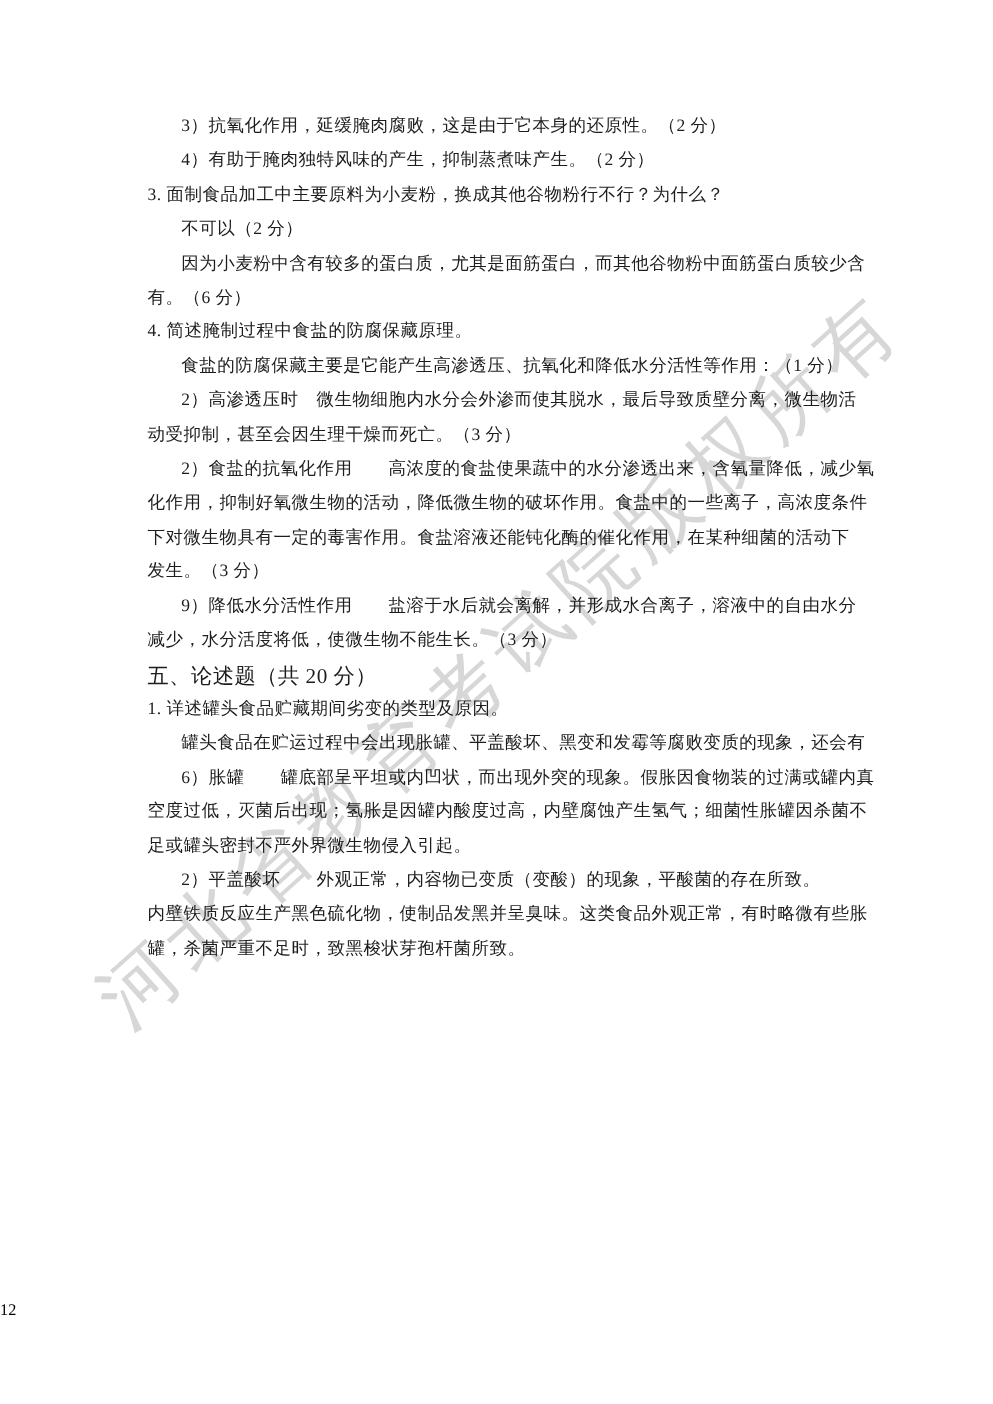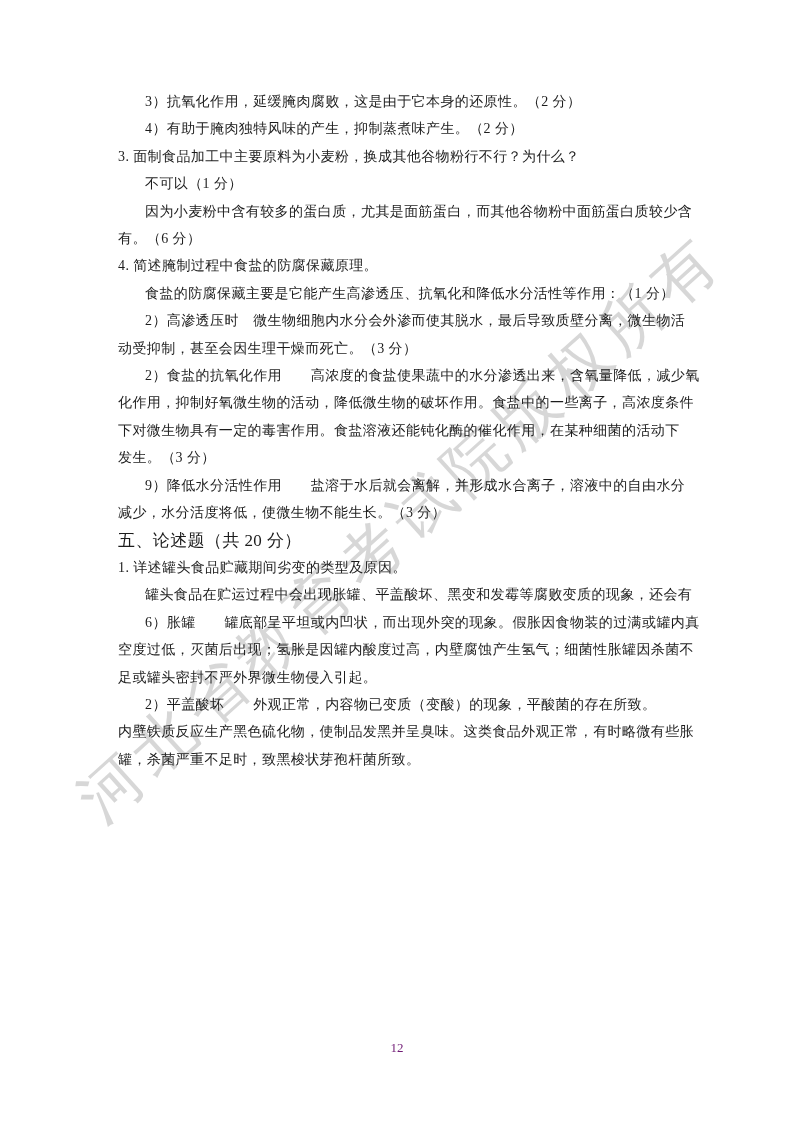--- a/index.html
+++ b/index.html
@@ -48,36 +48,36 @@
   }
   .bold {
     font-weight: 400;
     font-size: 17px;
   }
   .page-number {
     position: absolute;
     top: 1040px;
     left: 0;
     width: 100%;
-    text-align: center;
+    text-align: left;
     font-size: 13px;
-    color: #701a75;
+    color: #000000;
   }
 </style>
 </head>
 <body>
 
 <div class="page">
   <div class="watermark">河北省教育考试院版权所有</div>
 
   <main class="content">
       <p class="line indent-1">3）抗氧化作用，延缓腌肉腐败，这是由于它本身的还原性。（2 分）</p>
       <p class="line indent-1">4）有助于腌肉独特风味的产生，抑制蒸煮味产生。（2 分）</p>
       <p class="line indent-0">3. 面制食品加工中主要原料为小麦粉，换成其他谷物粉行不行？为什么？</p>
-      <p class="line indent-1">不可以（1 分）</p>
+      <p class="line indent-1">不可以（2 分）</p>
       <p class="line indent-1">因为小麦粉中含有较多的蛋白质，尤其是面筋蛋白，而其他谷物粉中面筋蛋白质较少含</p>
       <p class="line indent-0">有。（6 分）</p>
       <p class="line indent-0">4. 简述腌制过程中食盐的防腐保藏原理。</p>
       <p class="line indent-1">食盐的防腐保藏主要是它能产生高渗透压、抗氧化和降低水分活性等作用：（1 分）</p>
       <p class="line indent-1">2）高渗透压时　微生物细胞内水分会外渗而使其脱水，最后导致质壁分离，微生物活</p>
       <p class="line indent-0">动受抑制，甚至会因生理干燥而死亡。（3 分）</p>
       <p class="line indent-1">2）食盐的抗氧化作用　　高浓度的食盐使果蔬中的水分渗透出来，含氧量降低，减少氧</p>
       <p class="line indent-0">化作用，抑制好氧微生物的活动，降低微生物的破坏作用。食盐中的一些离子，高浓度条件</p>
       <p class="line indent-0">下对微生物具有一定的毒害作用。食盐溶液还能钝化酶的催化作用，在某种细菌的活动下</p>
       <p class="line indent-0">发生。（3 分）</p>

